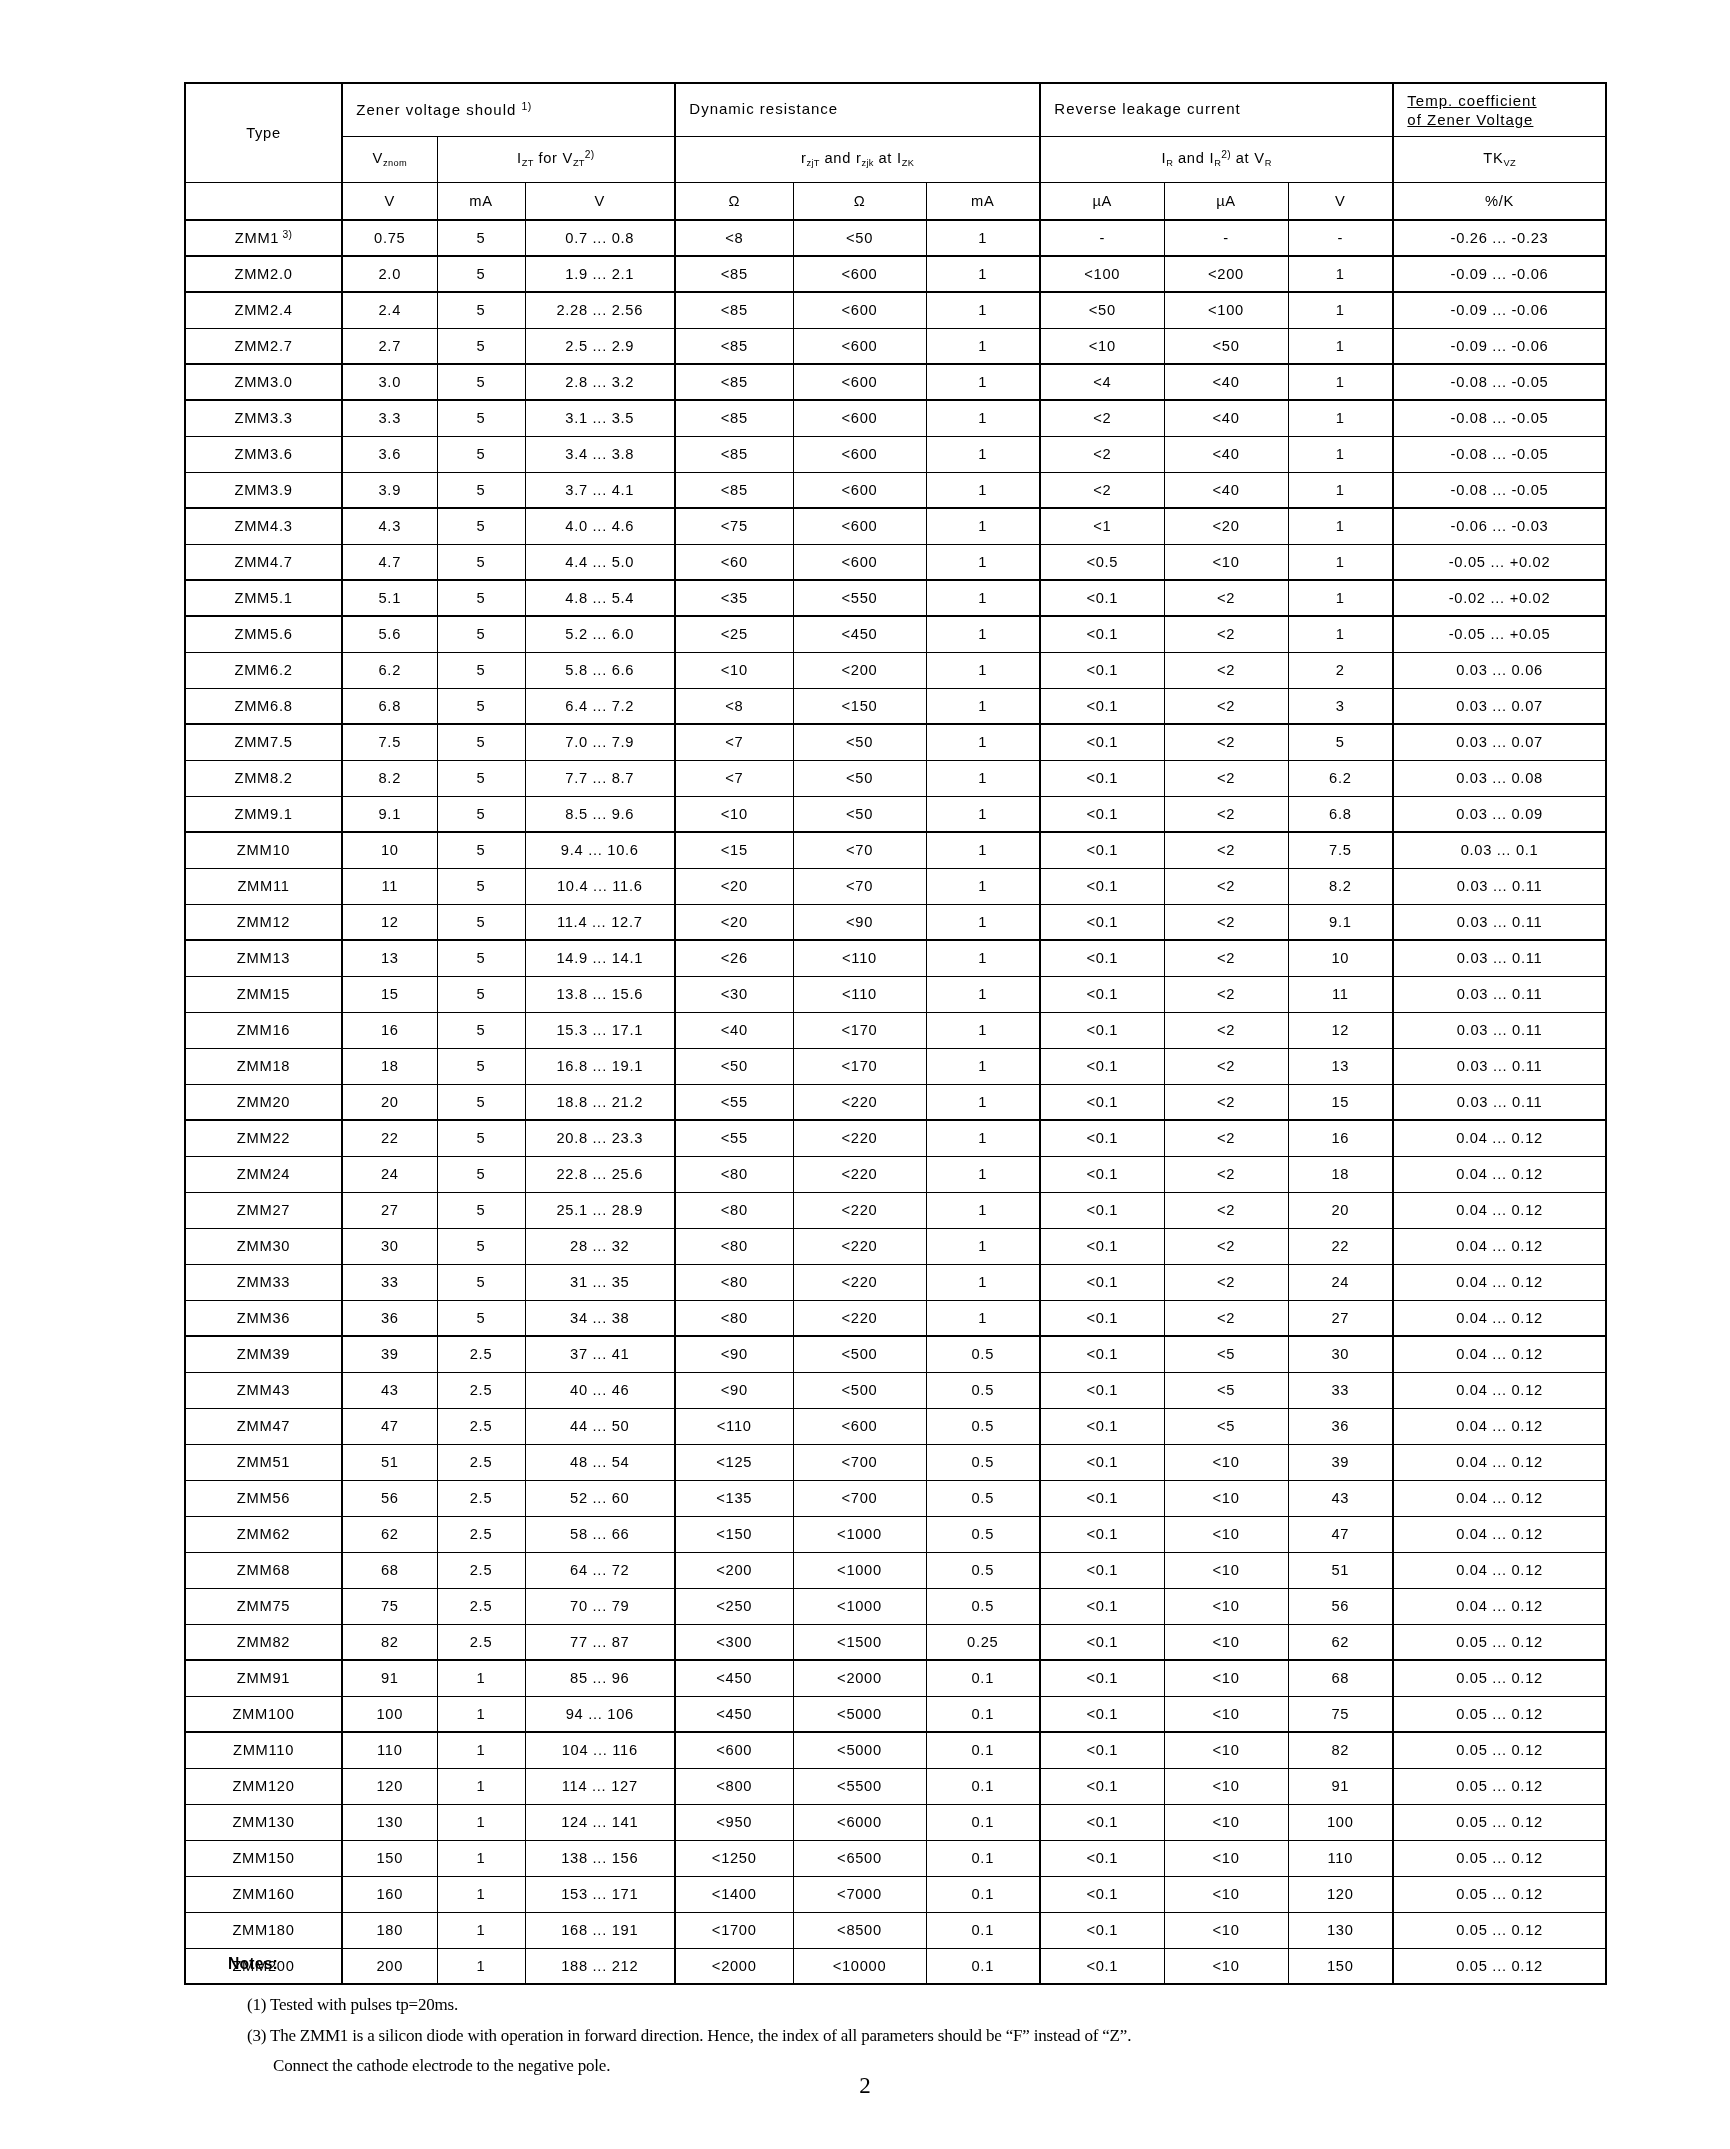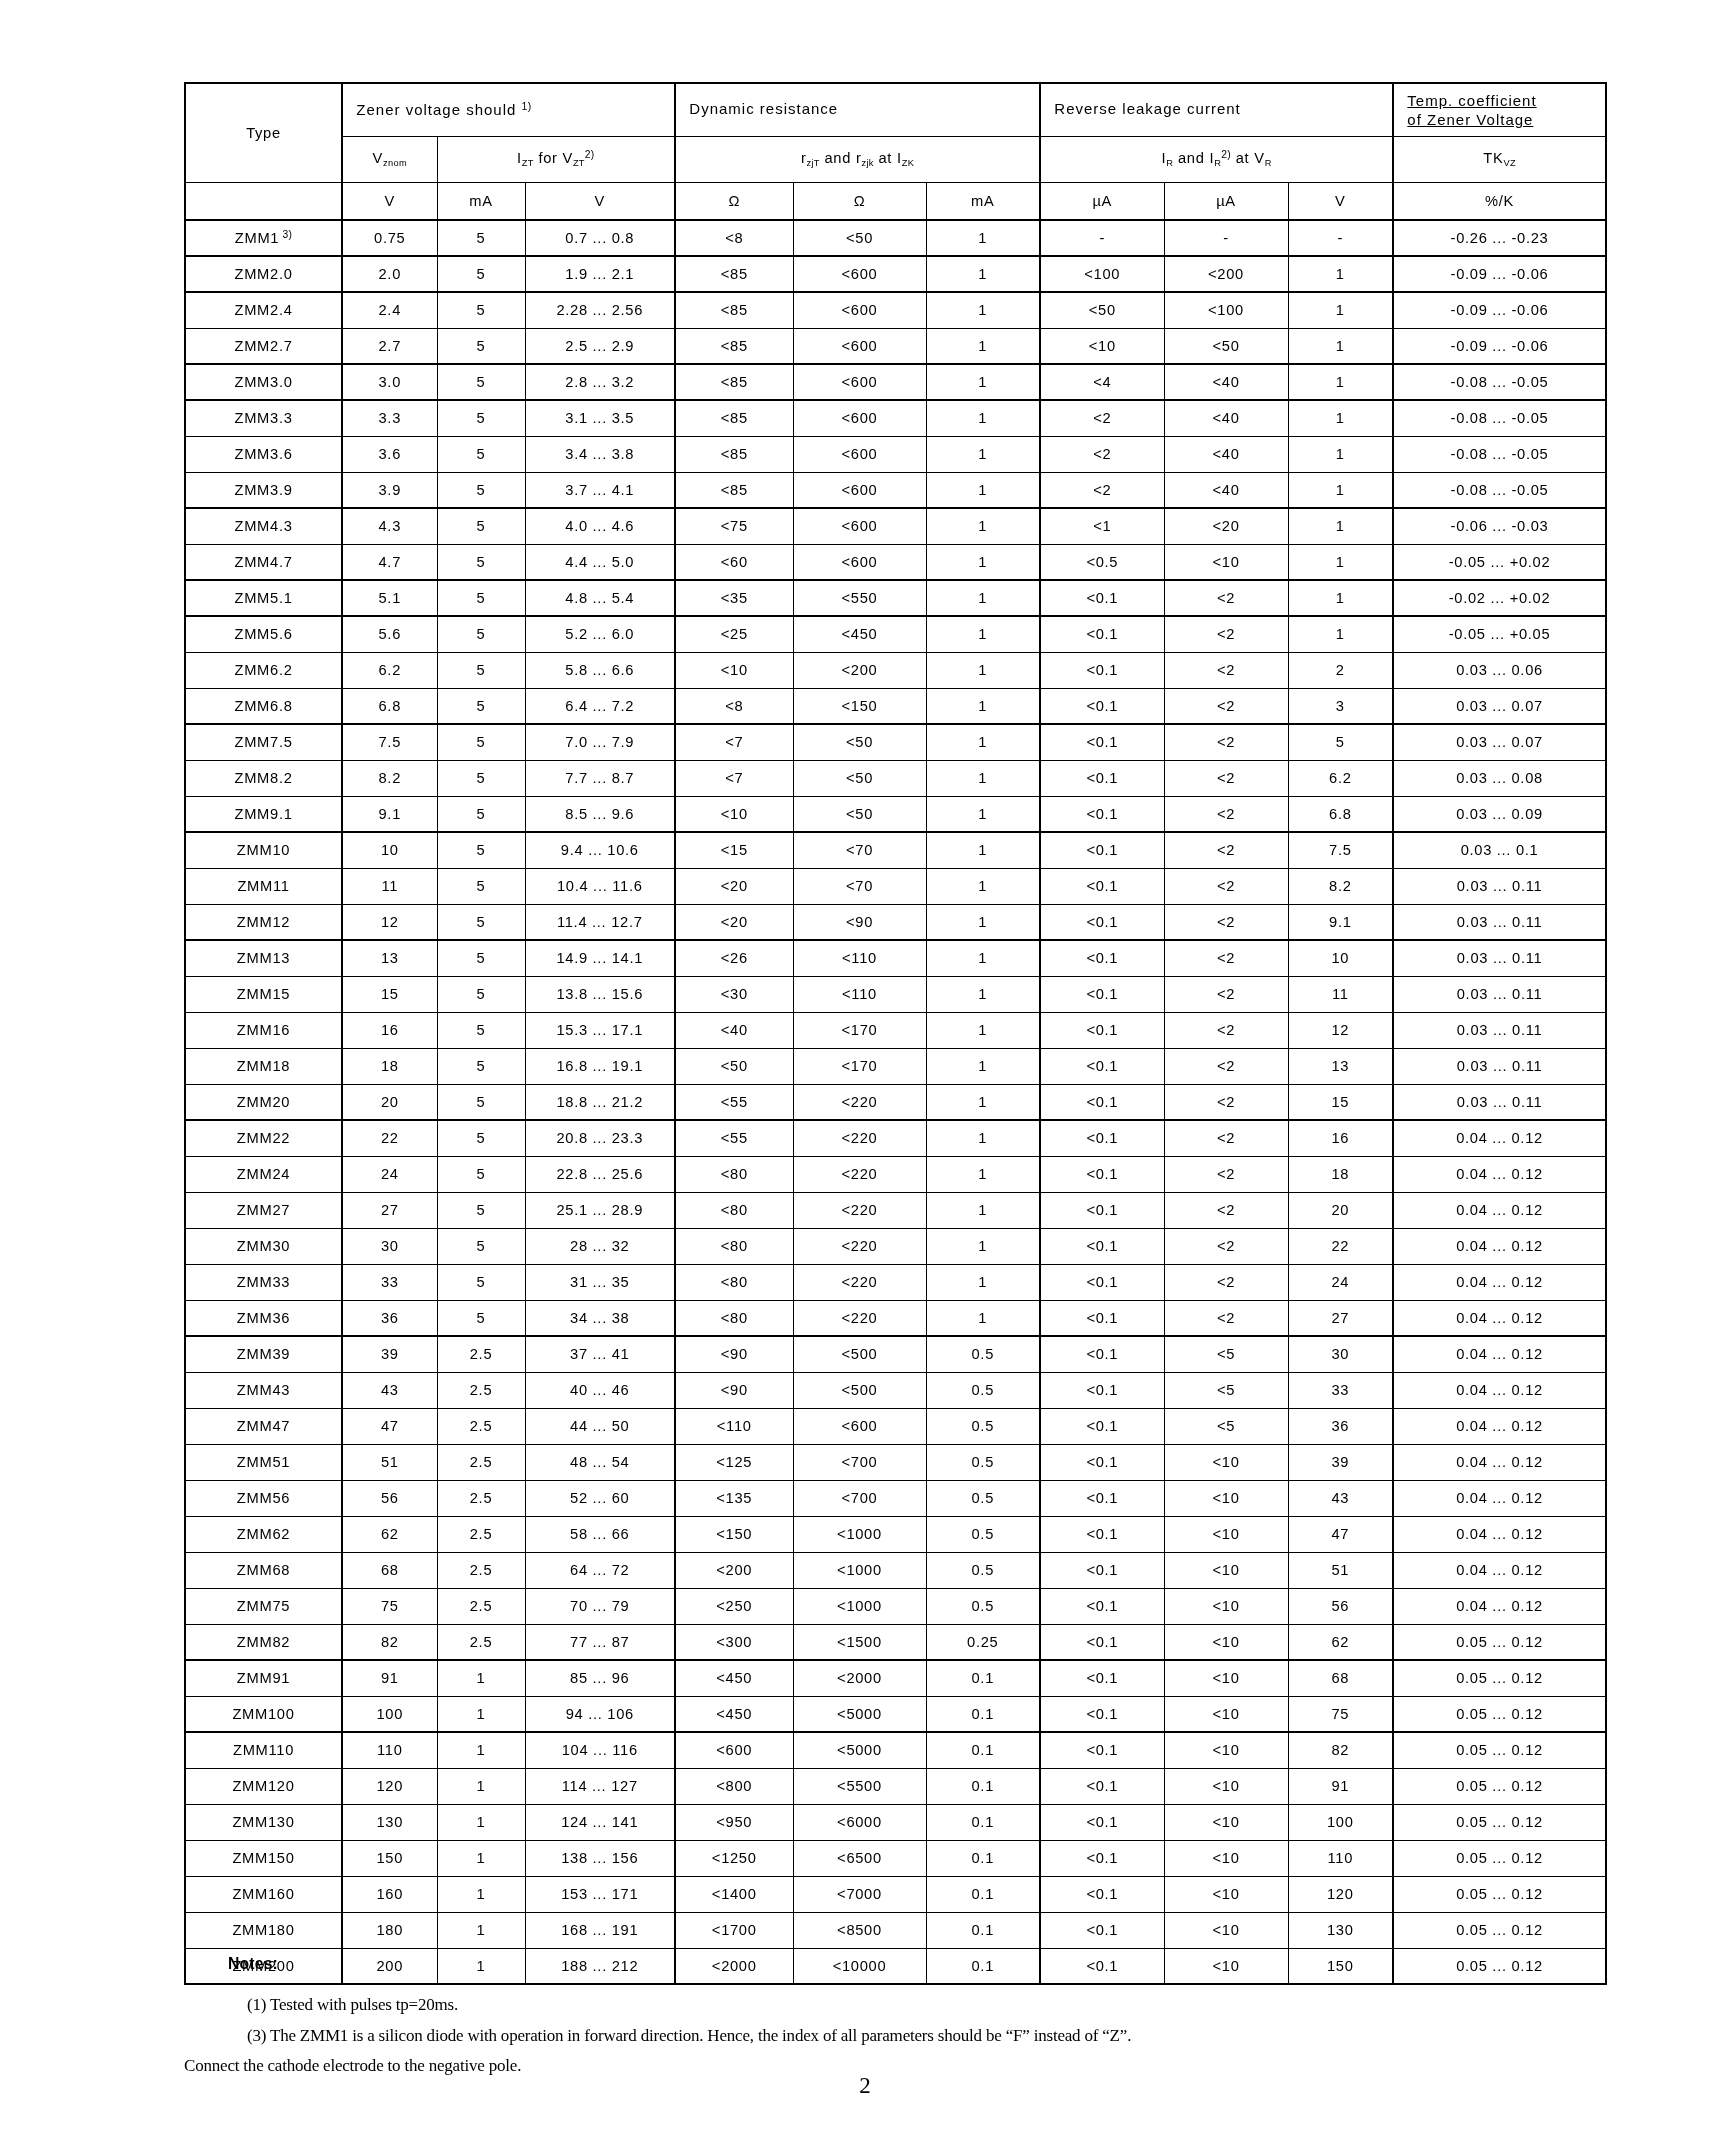--- a/index.html
+++ b/index.html
@@ -113,20 +113,21 @@
   }
   .note-line {
     font-size: 17px;
     margin-left: 63px;
     margin-bottom: 10.5px;
     white-space: nowrap;
     letter-spacing: -0.2px;
   }
   .note-cont {
     font-size: 17px;
+    margin-left: 89px;
     white-space: nowrap;
     letter-spacing: -0.2px;
   }
   .page-number {
     position: absolute;
     left: 0;
     top: 2073px;
     width: 1730px;
     text-align: center;
     font-family: "Liberation Serif", serif;

